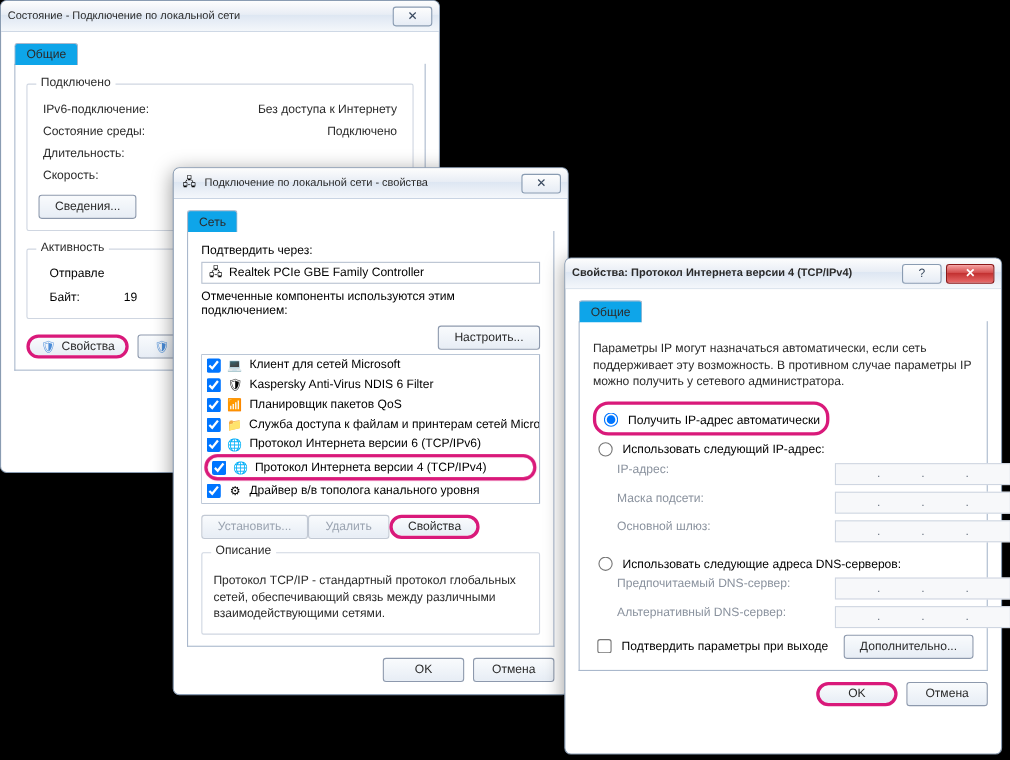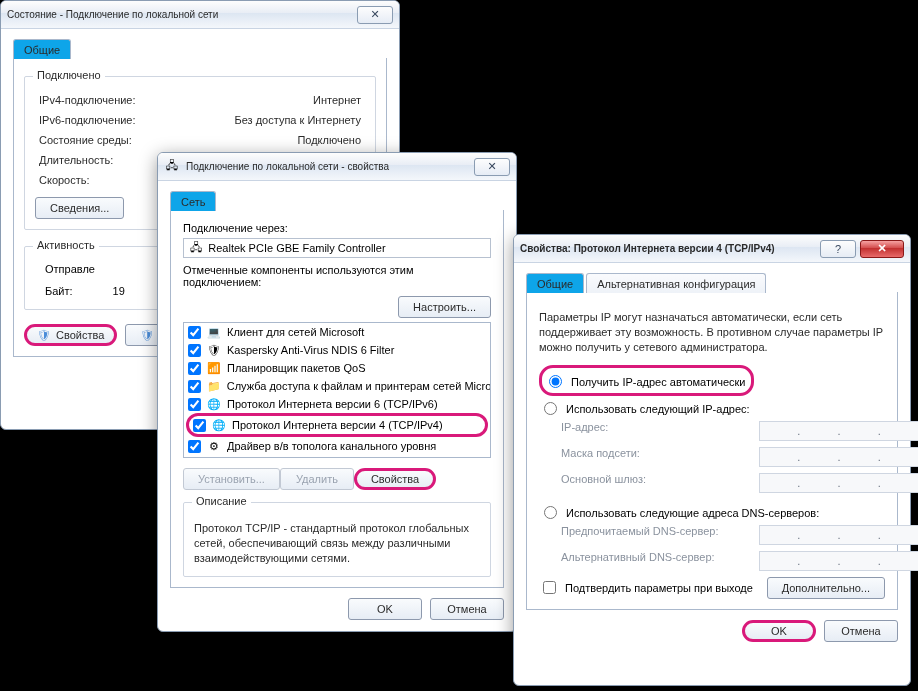--- a/index.html
+++ b/index.html
@@ -147,24 +147,20 @@
   </div>
   <div class="body">
     <div class="tabbar">
       <div class="tab active">Общие</div>
     </div>
     <div class="panelline" style="padding:10px;border-top:none;">
       <div class="groupbox">
         <div class="legend">Подключено</div>
         <table class="kv">
           <tbody>
-              <tr>
-                <td>IPv4-подключение:</td>
-                <td>Интернет</td>
-              </tr>
           <tr>
                 <td>IPv6-подключение:</td>
                 <td>Без доступа к Интернету</td>
               </tr>
           <tr>
                 <td>Состояние среды:</td>
                 <td>Подключено</td>
               </tr>
           <tr>
                 <td>Длительность:</td>
@@ -210,21 +206,21 @@
   <div class="titlebar">
     <span class="icon">🖧</span>
     <span class="title">Подключение по локальной сети - свойства</span>
     <div class="closebox">✕</div>
   </div>
   <div class="body">
     <div class="tabbar">
       <div class="tab active">Сеть</div>
     </div>
     <div class="panelline" style="padding:12px 12px 10px;border-top:none;">
-      <div>Подключение через:</div>
+      <div>Подтвердить через:</div>
       <div class="row" style="margin-top:4px;">
         <div class="field-input row" style="flex:1;gap:6px;">
           <span>🖧</span>
           <span>Realtek PCIe GBE Family Controller</span>
         </div>
       </div>
       <div style="margin-top:6px;">Отмеченные компоненты используются этим подключением:</div>
       <div style="display:flex;justify-content:flex-end;margin-top:8px;">
         <div class="btn">Настроить...</div>
       </div>
@@ -291,21 +287,20 @@
 
 <div class="window" style="left:513px;top:234px;width:398px;height:452px;">
   <div class="titlebar">
     <span class="title" style="font-weight:600;">Свойства: Протокол Интернета версии 4 (TCP/IPv4)</span>
     <div class="helpbox">?</div>
     <div class="closebox red">✕</div>
   </div>
   <div class="body">
     <div class="tabbar">
       <div class="tab active">Общие</div>
-      <div class="tab">Альтернативная конфигурация</div>
     </div>
     <div class="panelline" style="padding:12px 12px 10px;border-top:none;">
       <div class="desc">Параметры IP могут назначаться автоматически, если сеть поддерживает эту возможность. В противном случае параметры IP можно получить у сетевого администратора.</div>
 
       <div class="hl" style="display:inline-block;margin-top:10px;padding:1px 6px 2px 2px;">
         <label class="radio-row">
           <input type="radio" name="ip" checked="" style="">
           <span>Получить IP-адрес автоматически</span>
         </label>
       </div>

